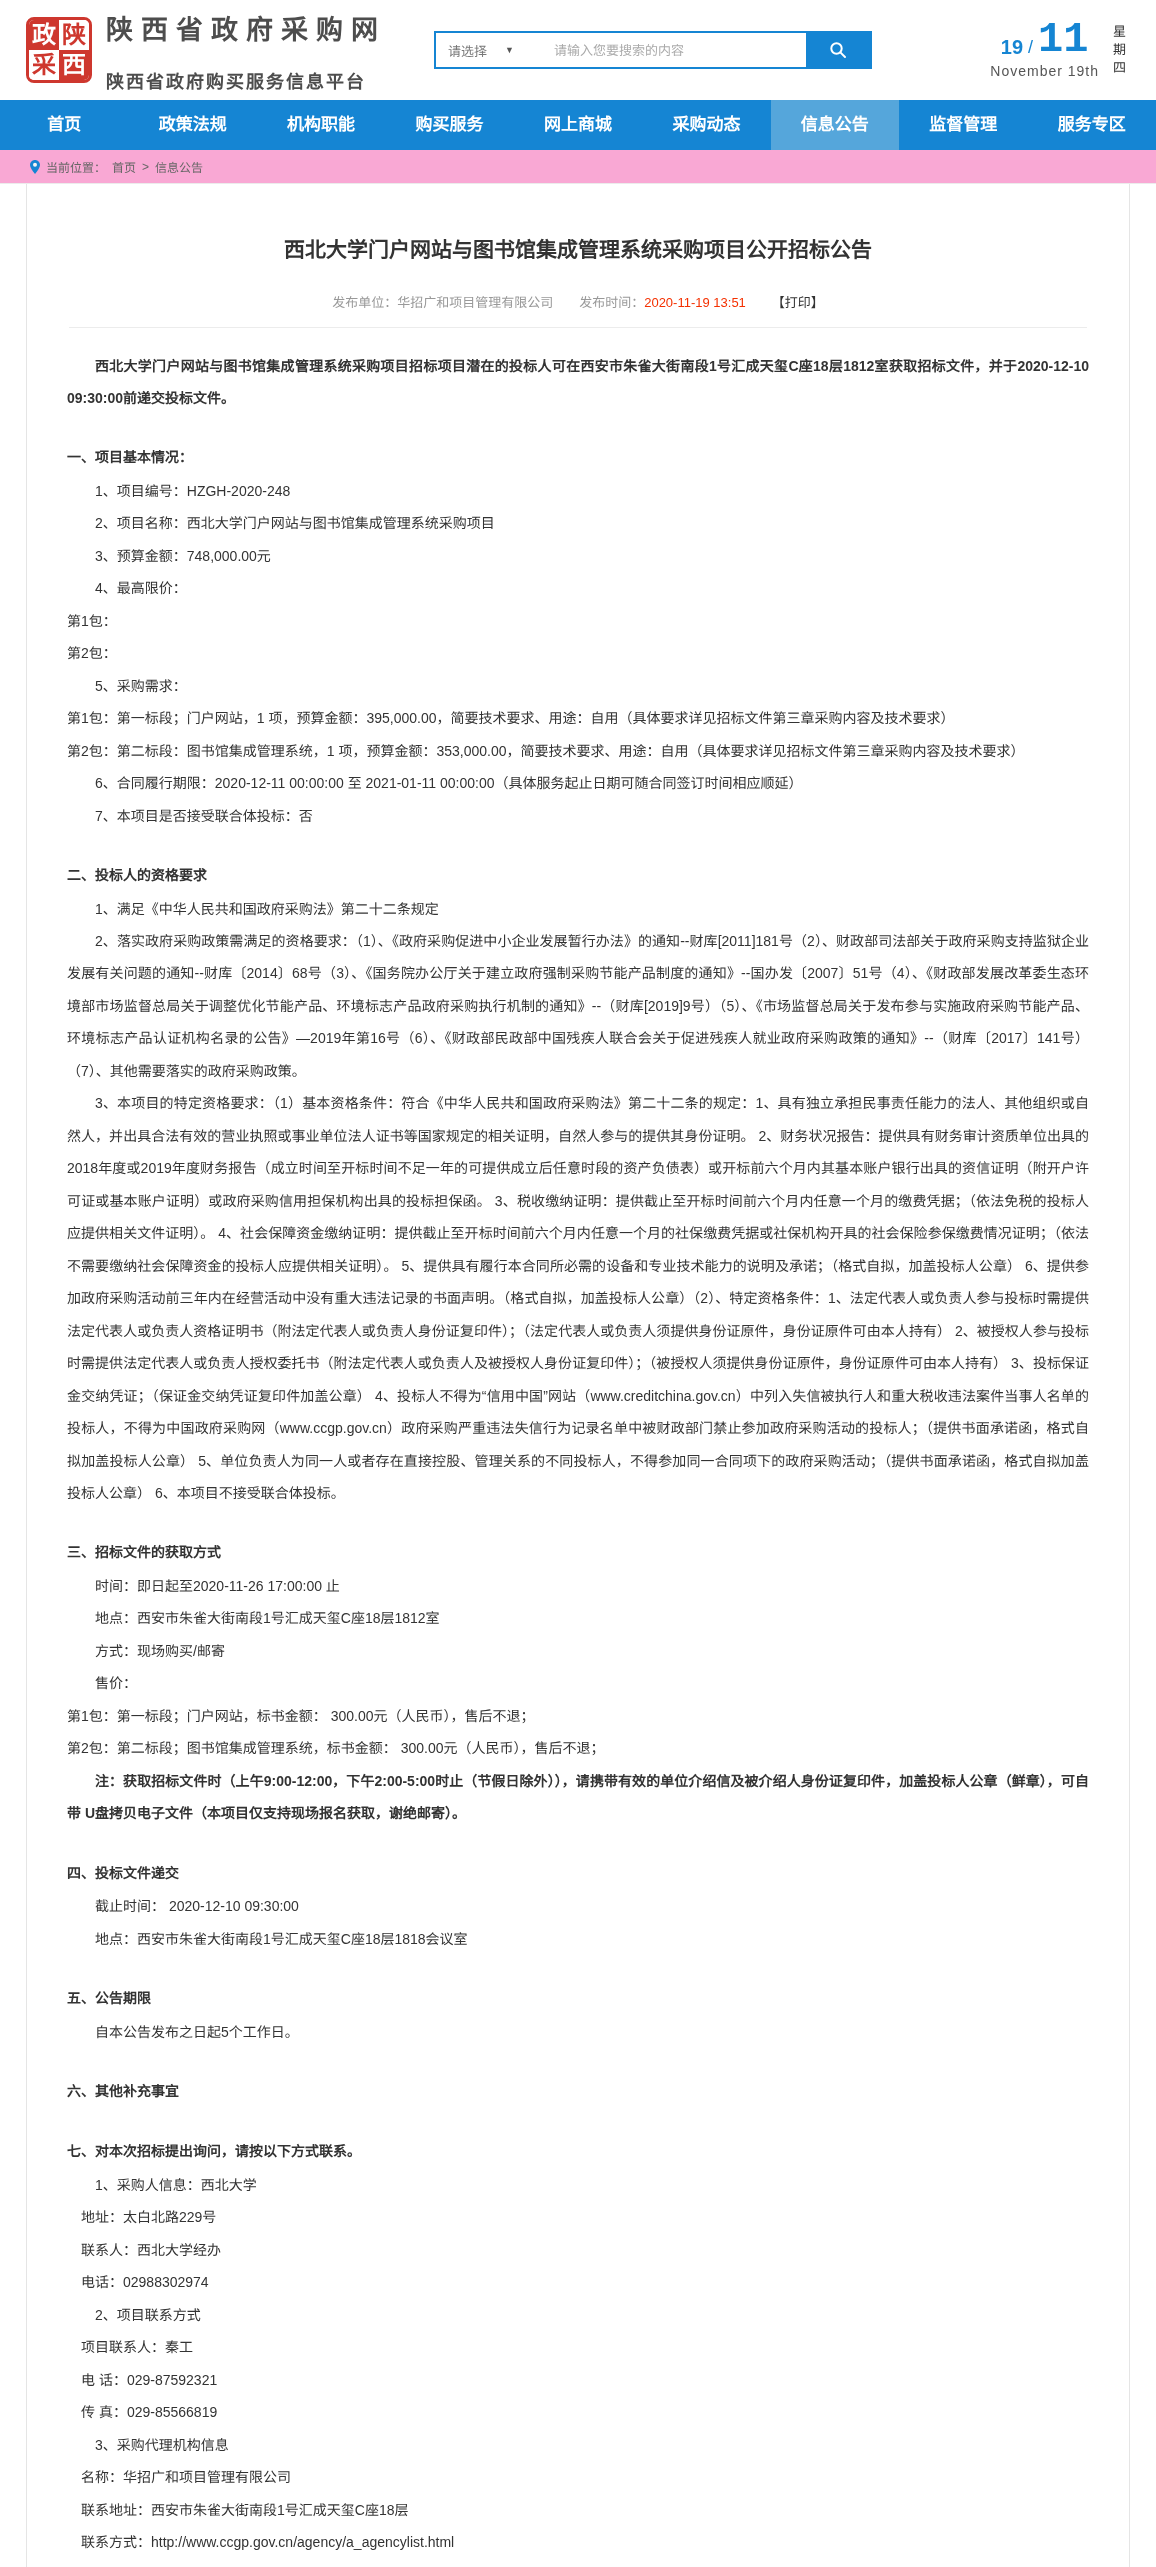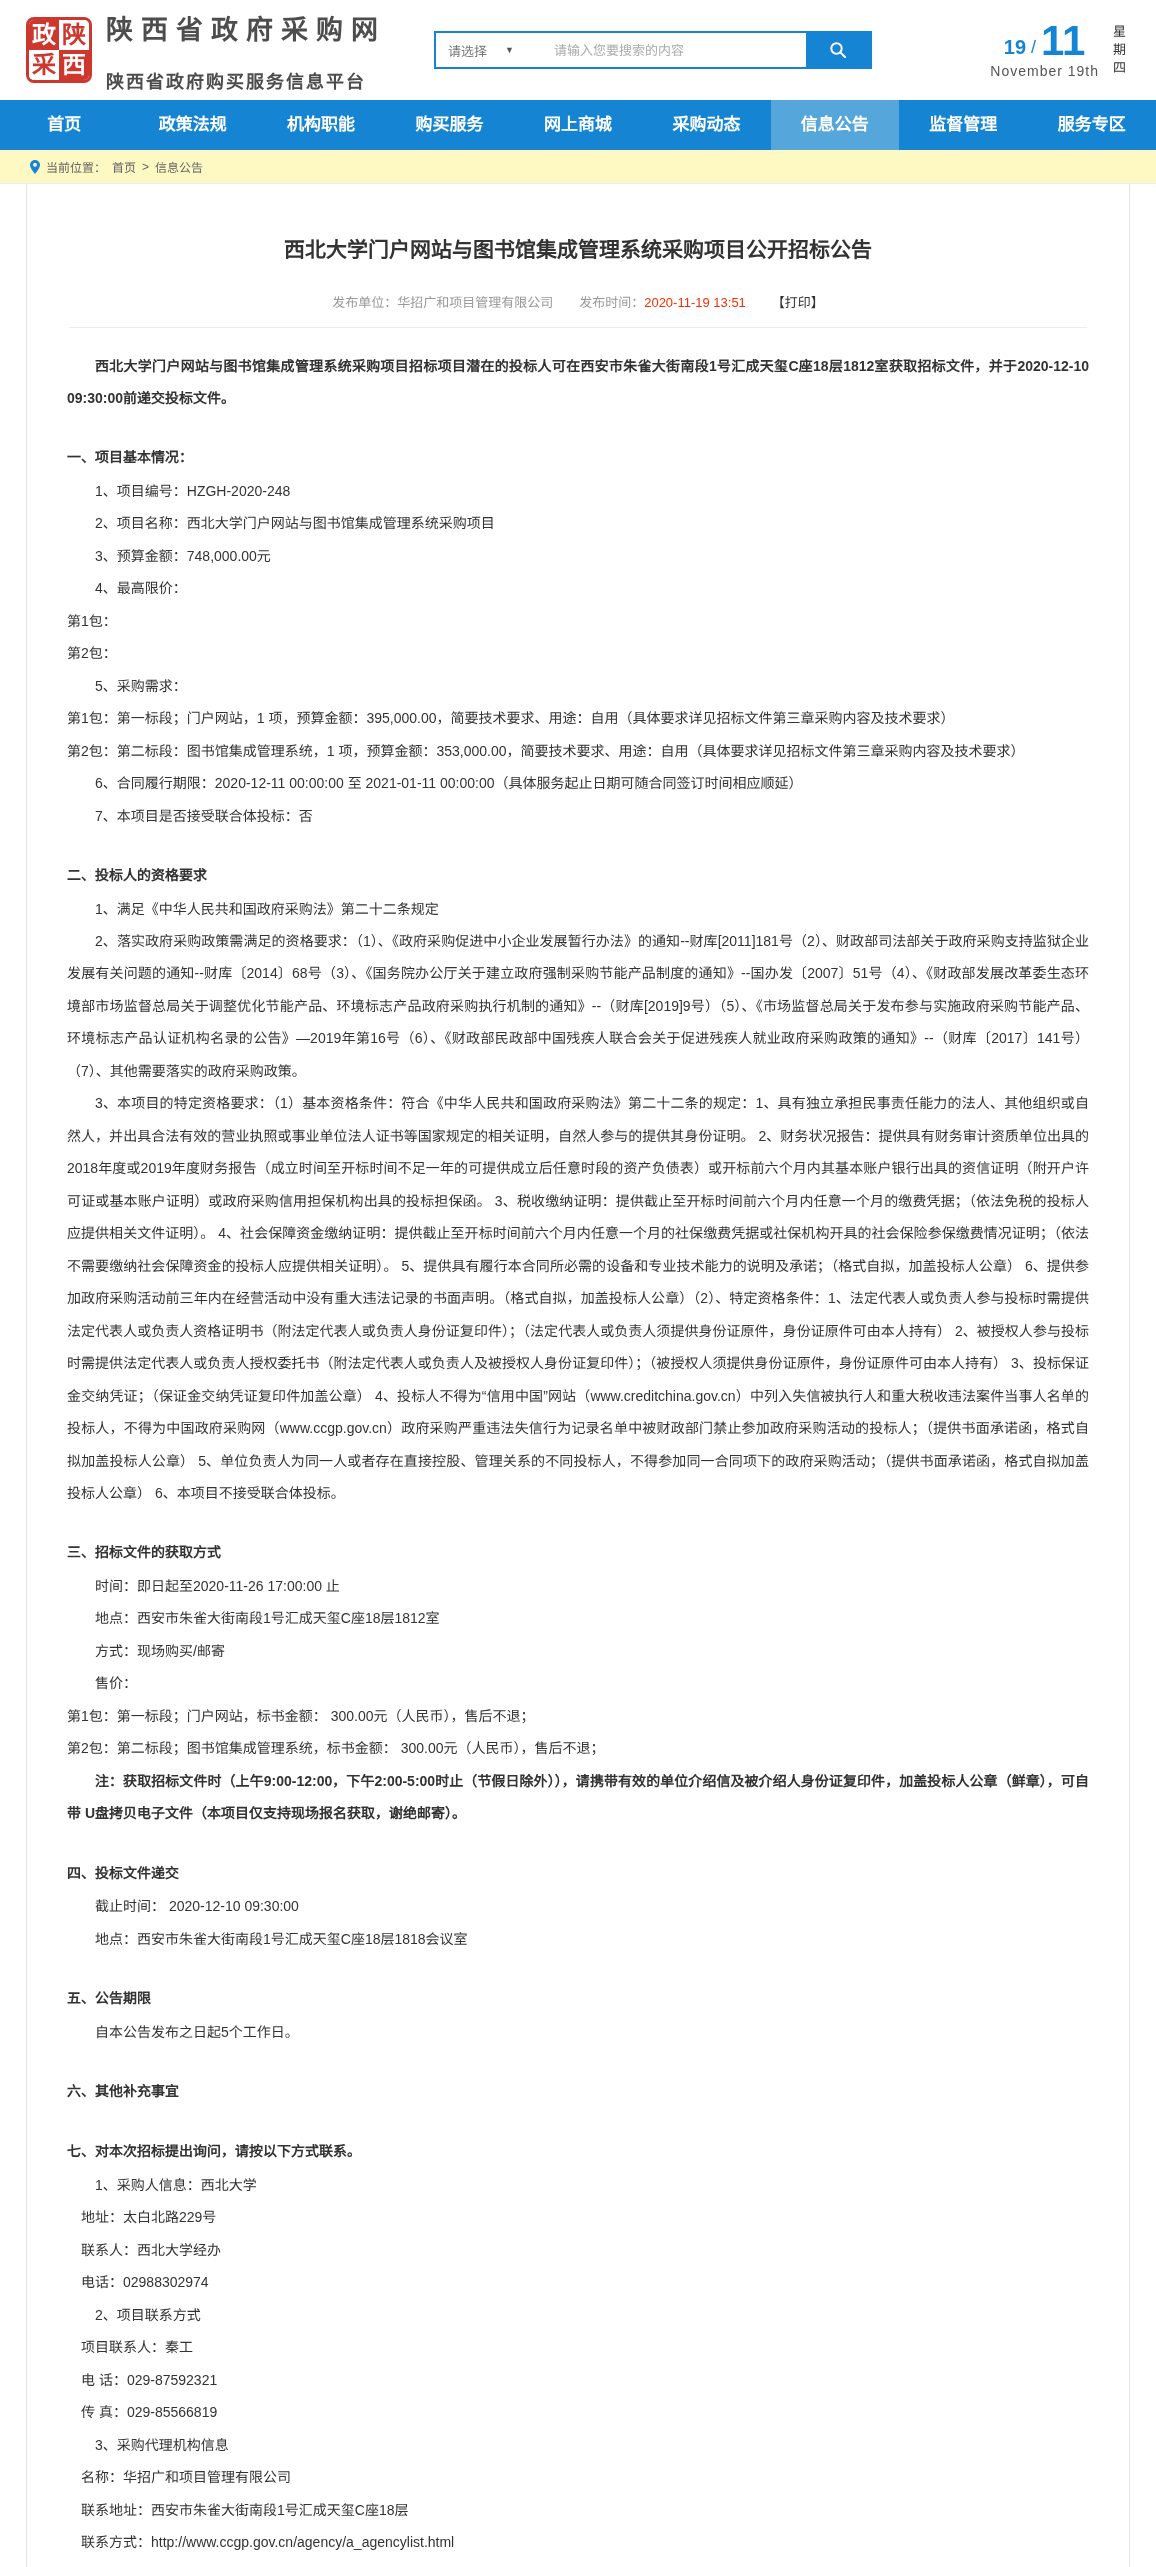--- a/index.html
+++ b/index.html
@@ -22,32 +22,32 @@
   .search-select .caret { font-size: 9px; color: #555; }
   .search-input { border: none; outline: none; width: 262px; padding: 0 10px; font-size: 13px; color: #14532d; font-family: inherit; }
   .search-input::placeholder { color: #aaa; }
   .search-btn { width: 64px; border: none; background: var(--blue); cursor: pointer; display: flex; align-items: center; justify-content: center; }
 
   .datebox { margin-left: auto; display: flex; align-items: flex-start; gap: 10px; padding-right: 2px; }
   .date-main { text-align: center; }
   .date-line { display: flex; align-items: flex-end; justify-content: center; color: var(--blue); }
   .d-day { font-size: 20px; font-weight: 700; line-height: 1.4; }
   .d-slash { font-size: 18px; margin: 0 5px; line-height: 1.5; }
-  .d-month { font-size: 42px; font-weight: 700; line-height: 0.95; }
+  .d-month { font-size: 42px; font-weight: 700; line-height: 0.95; font-family: Liberation Mono, monospace; }
   .d-en { font-size: 14px; color: #555; margin-top: 2px; letter-spacing: 1px; }
   .d-week { writing-mode: vertical-rl; text-orientation: upright; font-size: 13px; color: #333; letter-spacing: 5px; padding-top: 4px; }
 
   
   .mainnav { background: var(--blue); }
   .mainnav ul { list-style: none; display: flex; height: 50px; }
   .nav-item { flex: 1; text-align: center; line-height: 50px; color: #fff; font-size: 17px; font-weight: 700; cursor: pointer; }
   .nav-item.active { background: var(--blue-active); }
 
   
-  .breadcrumb { height: 34px; background: #fef9c3; display: flex; align-items: center; gap: 6px; padding: 0 30px; font-size: 12px; color: #666; border-bottom: 1px solid #ececec; }
+  .breadcrumb { height: 34px; background: #f9a8d4; display: flex; align-items: center; gap: 6px; padding: 0 30px; font-size: 12px; color: #666; border-bottom: 1px solid #ececec; }
   .breadcrumb .pin { display: inline-flex; }
   .breadcrumb a { color: #666; text-decoration: none; cursor: pointer; }
 
   
   .card { width: 1104px; margin: 0 auto; border: 1px solid #e5e5e5; border-top: none; background: #fff; padding: 0 40px 70px; min-height: 2200px; }
   .art-title { text-align: center; font-size: 21px; font-weight: 700; color: #333; padding: 50px 60px 0; line-height: 1.5; }
   .art-meta { text-align: center; font-size: 13px; color: #999; margin-top: 26px; }
   .art-meta .gap { display: inline-block; width: 26px; }
   .art-meta .time-val { color: #f43000; text-align: right; }
   .art-meta .print { color: #333; cursor: pointer; }

